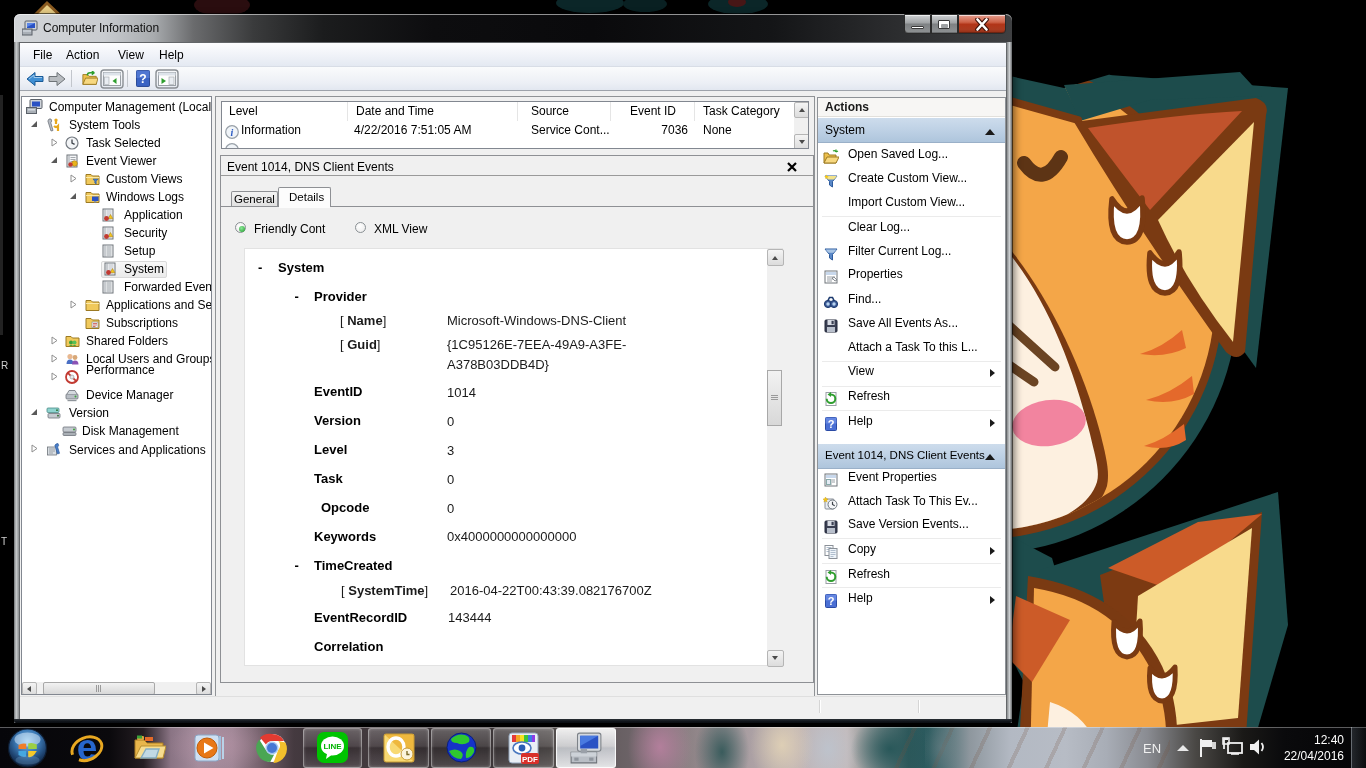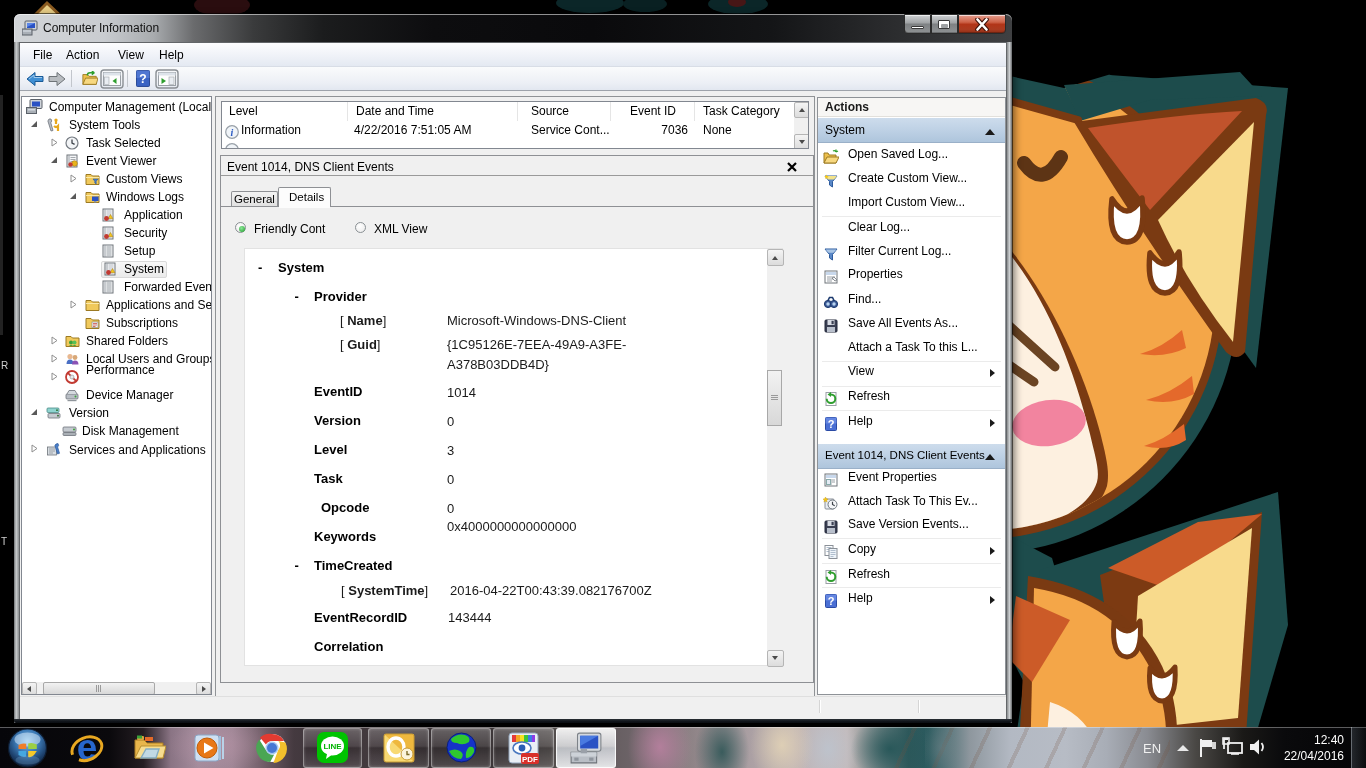--- a/index.html
+++ b/index.html
@@ -438,21 +438,21 @@
             <div class="dlv" style="left:202px;top:135.5px">1014</div>
           <div class="dlb" style="left:69px;top:164px">Version</div>
             <div class="dlv" style="left:202px;top:164.5px">0</div>
           <div class="dlb" style="left:69px;top:193px">Level</div>
             <div class="dlv" style="left:202px;top:193.5px">3</div>
           <div class="dlb" style="left:69px;top:222px">Task</div>
             <div class="dlv" style="left:202px;top:222.5px">0</div>
           <div class="dlb" style="left:76px;top:251px">Opcode</div>
             <div class="dlv" style="left:202px;top:251.5px">0</div>
           <div class="dlb" style="left:69px;top:280px">Keywords</div>
-            <div class="dlv" style="left:202px;top:270px">0x4000000000000000</div>
+            <div class="dlv" style="left:202px;top:280px">0x4000000000000000</div>
           <div class="dlb" style="left:49.5px;top:309px">-</div>
             <div class="dlb" style="left:69px;top:309px">TimeCreated</div>
           <div class="dlv" style="left:96px;top:334px">[ <b>SystemTime</b>]</div>
             <div class="dlv" style="left:205px;top:334px">2016-04-22T00:43:39.082176700Z</div>
           <div class="dlb" style="left:69px;top:360.5px">EventRecordID</div>
             <div class="dlv" style="left:203px;top:361px">143444</div>
           <div class="dlb" style="left:69px;top:390px">Correlation</div>
           <div class="abs" style="left:522px;top:0;width:17px;height:418px;background:#f0f0f0;">
             <div class="sbtn" style="left:0;top:0;width:17px;height:17px"></div>
             <div class="sbtn" style="left:0;top:401px;width:17px;height:17px"></div>

